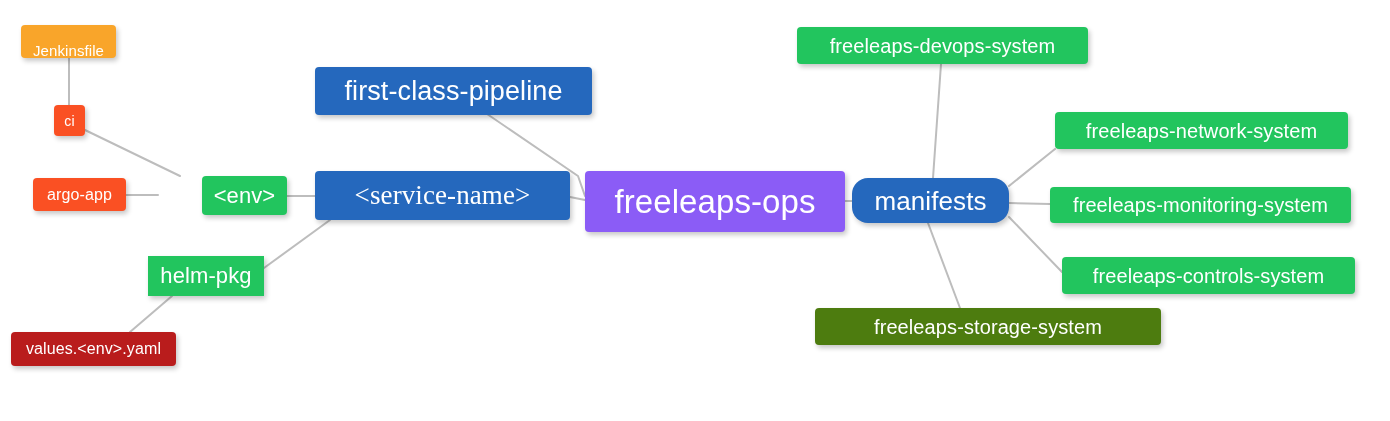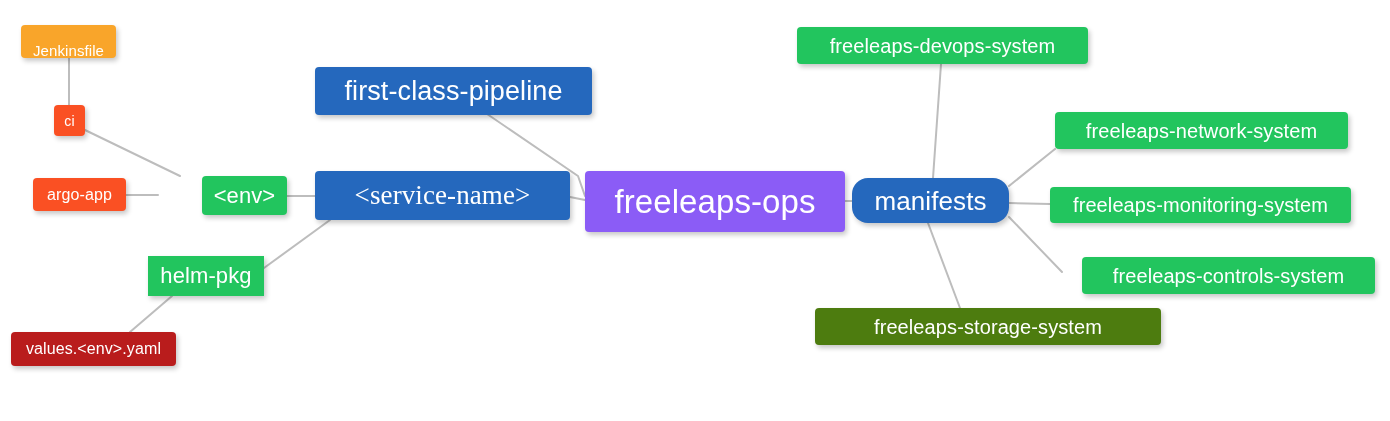--- a/index.html
+++ b/index.html
@@ -101,21 +101,21 @@
       </div>
       <div class="node" style="left: 797px; top: 27px; width: 291px; height: 37px; background: rgb(34, 197, 94); font-size: 20px; border-radius: 4px;">
         <span class="node-label">freeleaps-devops-system</span>
       </div>
       <div class="node" style="left: 1055px; top: 112px; width: 293px; height: 37px; background: rgb(34, 197, 94); font-size: 20px; border-radius: 4px;">
         <span class="node-label">freeleaps-network-system</span>
       </div>
       <div class="node" style="left: 1050px; top: 187px; width: 301px; height: 36px; background: rgb(34, 197, 94); font-size: 20px; border-radius: 4px;">
         <span class="node-label">freeleaps-monitoring-system</span>
       </div>
-      <div class="node" style="left: 1062px; top: 257px; width: 293px; height: 37px; background: rgb(34, 197, 94); font-size: 20px; border-radius: 4px; margin-left: 20px;">
+      <div class="node" style="left: 1062px; top: 257px; width: 293px; height: 37px; background: rgb(34, 197, 94); font-size: 20px; border-radius: 4px;">
         <span class="node-label">freeleaps-controls-system</span>
       </div>
       <div class="node" style="left: 815px; top: 308px; width: 346px; height: 37px; background: #4d7c0f; font-size: 20px; border-radius: 4px;">
         <span class="node-label">freeleaps-storage-system</span>
       </div>
     </div>
 
 </div>
 
 </body></html>

